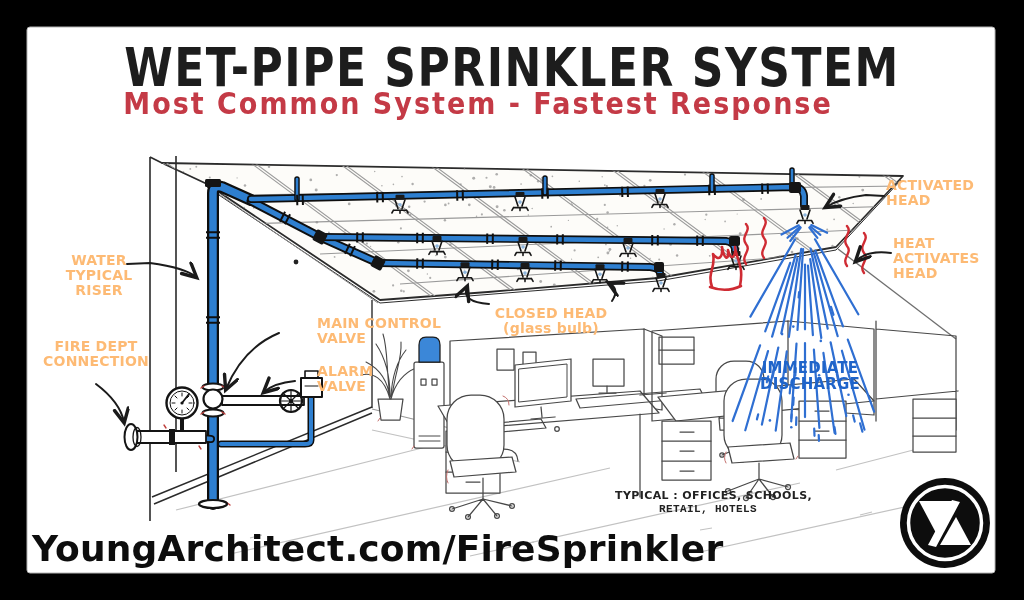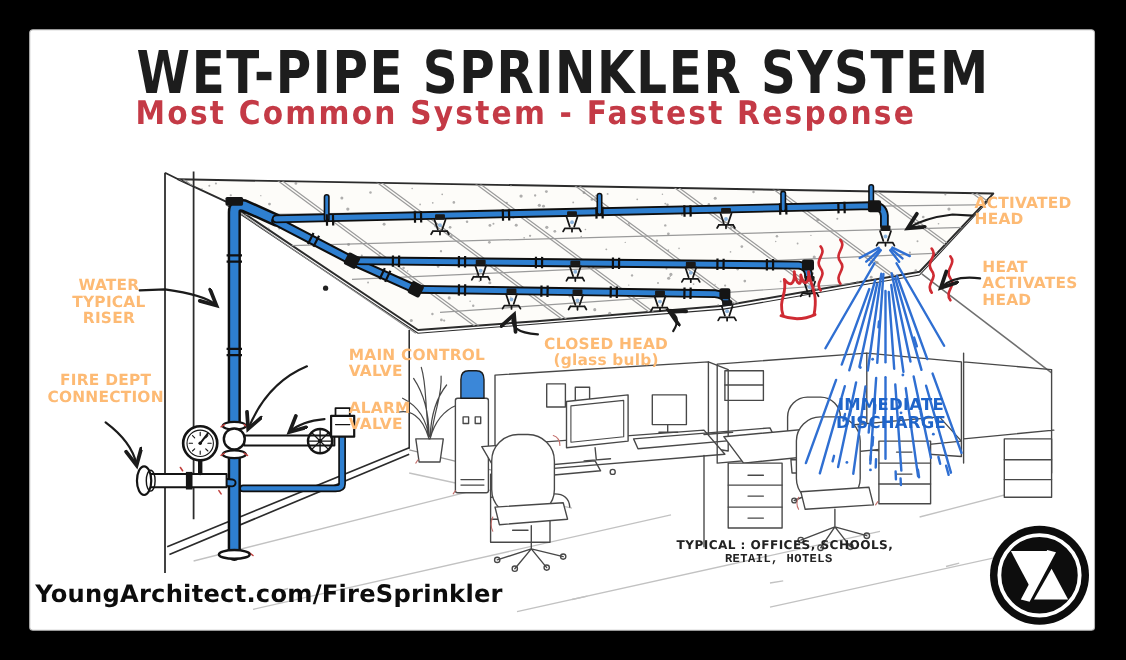--- a/index.html
+++ b/index.html
@@ -13,21 +13,21 @@
   .title{position:absolute;left:0;top:36px;width:1024px;text-align:center;
          font-weight:900;font-size:44px;letter-spacing:1.5px;color:#1d1d1d;
          transform:scaleY(1.22);transform-origin:top center;white-space:nowrap;}
   .subtitle{position:absolute;left:478px;top:86px;transform:translateX(-50%) scaleY(1.1);
          transform-origin:top center;font-weight:700;font-size:27px;letter-spacing:2px;
          color:#c43a46;white-space:nowrap;}
   .blue-lbl{color:#1f64c9;font-weight:800;font-size:15px;}
   .typical{position:absolute;left:615px;top:489px;font-weight:700;font-size:11px;
          line-height:1.25;color:#222;letter-spacing:.4px;}
   .typical .l2{display:block;margin-left:44px;font-family:Liberation Mono, monospace;}
-  .url{position:absolute;left:32px;top:528px;font-weight:800;font-size:22px;
+  .url{position:absolute;left:32px;top:528px;font-weight:800;font-size:36px;
          letter-spacing:.2px;color:#0d0d0d;white-space:nowrap;text-align:right;}
 </style>
 </head>
 <body>
 
 <div class="stage">
 
 <svg id="sketch" width="1024" height="600" viewBox="0 0 1024 600">
   <defs>
     <clipPath id="ceilclip">

